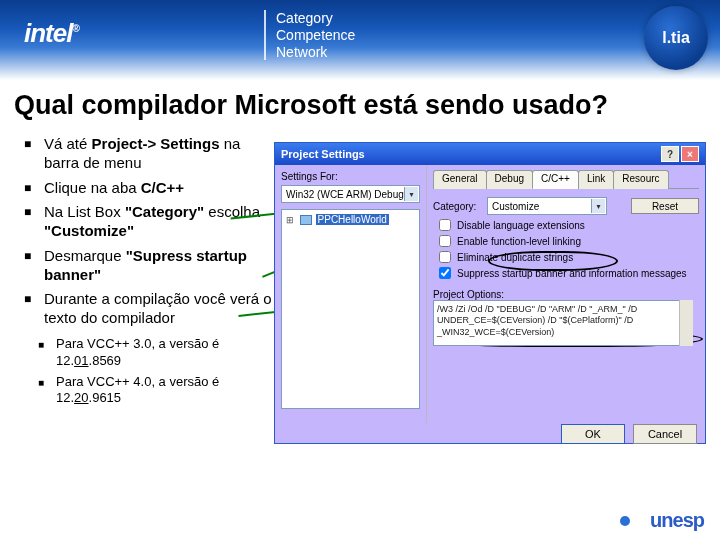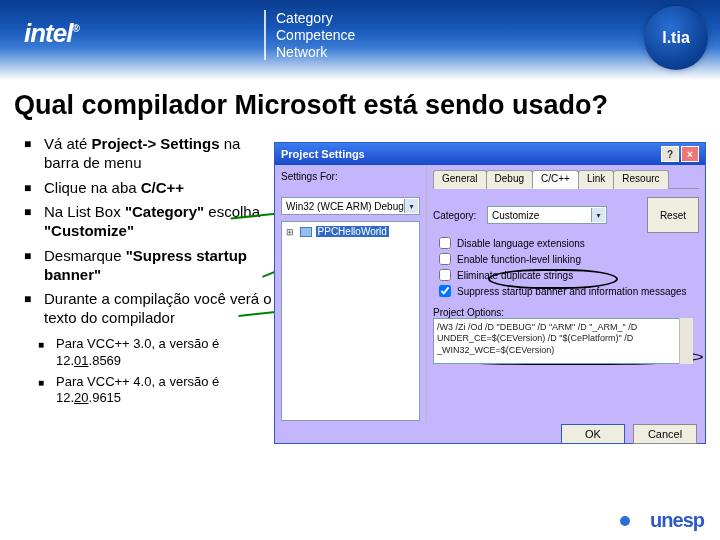--- a/index.html
+++ b/index.html
@@ -22,36 +22,36 @@
   .u { text-decoration: underline; }
 
   
   .dialog { position:absolute; left:274px; top:142px; width:432px; height:302px; border:1px solid #2a5bc7; background:#c4b5fd; font-size:11px; font-family: Tahoma, sans-serif; }
   .dlg-title { height:22px; background: linear-gradient(180deg,#3b7cf0,#1a49c8); color:#fff; display:flex; align-items:center; padding:0 6px; font-weight:bold; }
   .dlg-title .spacer{flex:1}
   .dlg-title .wbtn{width:18px;height:16px;margin-left:2px;background:#e8e6da;border:1px solid #fff;display:flex;align-items:center;justify-content:center;font-size:10px;color:#333;}
   .dlg-title .close{background:#e77;color:#fff;}
   .dlg-body { display:flex; height:258px; }
   .dlg-left { width:152px; border-right:1px solid #b9b9b9; padding:6px; }
-  .dlg-left .lbl{font-size:10px; margin-bottom:15px;}
+  .dlg-left .lbl{font-size:10px; margin-bottom:3px;}
   .combo { height:18px; border:1px solid #7f9db9; background:#fff; display:flex; align-items:center; padding:0 4px; font-size:10px; position:relative; }
   .combo .chev{position:absolute;right:1px;top:1px;bottom:1px;width:14px;background:#dbe6f4;border-left:1px solid #7f9db9;display:flex;align-items:center;justify-content:center;font-size:8px;color:#333}
   .tree { margin-top:6px; height:200px; border:1px solid #7f9db9; background:#fff; padding:4px; overflow:hidden;}
   .tree-item { display:flex; align-items:center; gap:4px; font-size:10px; }
   .tree-item .node{color:#555;font-size:9px;margin-right:2px}
   .tree-item .icon{width:12px;height:10px;background:#8fc1ef;border:1px solid #4a7bb5}
   .tree-item .sel{background:#316ac5;color:#fff;padding:0 2px}
   .dlg-right { flex:1; padding:4px 6px; position:relative; }
   .tabs { display:flex; border-bottom:1px solid #919b9c; height:20px; }
   .tab { padding:2px 8px; font-size:10px; border:1px solid #919b9c; border-bottom:none; margin-right:-1px; background:#efece0; border-top-left-radius:3px; border-top-right-radius:3px; position:relative; top:1px; }
   .tab.active { background:#fcfcfa; border-bottom:1px solid #fcfcfa; font-weight:normal; }
   .row { display:flex; align-items:center; margin:8px 0 4px; gap:6px; }
   .row .lbl { font-size:10px; width:48px; }
   .row .combo { flex:1; }
-  .btn { height:36px; padding:0 12px; border:1px solid #8a8a8a; background:#efece0; font-size:10px; display:flex; align-items:center; }
+  .btn { height:16px; padding:0 20px; border:1px solid #8a8a8a; background:#efece0; font-size:10px; display:flex; align-items:center; }
   .chk { display:flex; align-items:center; gap:6px; font-size:10px; margin:4px 0 4px 6px; }
   .chk input { width:12px; height:12px; }
   .group-label { font-size:10px; margin-top:10px; }
   .opts { width:260px; height:46px; border:1px solid #7f9db9; background:#fff; font-size:9px; padding:3px; line-height:1.25; overflow:hidden; color:#222;}
   .scrollbar{position:absolute;right:0;top:0;bottom:0;width:14px;background:#e8e6da;border-left:1px solid #bbb;}
   .dlg-foot { height:22px; display:flex; justify-content:flex-end; align-items:center; gap:8px; padding:0 8px; }
   .okbtn { height:20px; width:64px; border:1px solid #2a5bc7; background:#efece0; font-size:11px; display:flex; align-items:center; justify-content:center; }
   .cancelbtn { height:20px; width:64px; border:1px solid #8a8a8a; background:#efece0; font-size:11px; display:flex;align-items:center;justify-content:center;}
   .ellipse-cat { position:absolute; left:55px; top:32px; width:130px; height:20px; border:2px solid #000; border-radius:50%/60%; pointer-events:none; }
   .ellipse-sup { position:absolute; left:0px; top:112px; width:270px; height:16px; border:2px solid #000; border-radius:50%/70%; pointer-events:none; }

